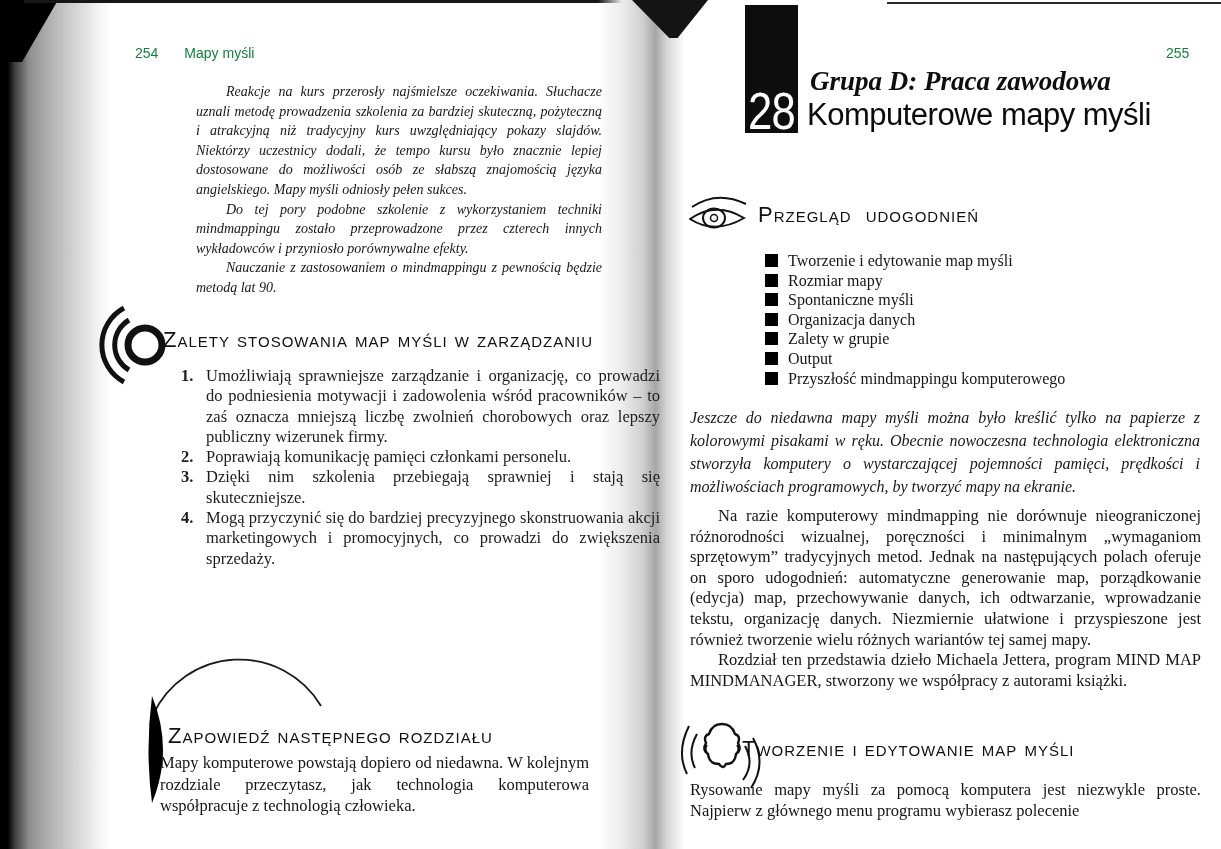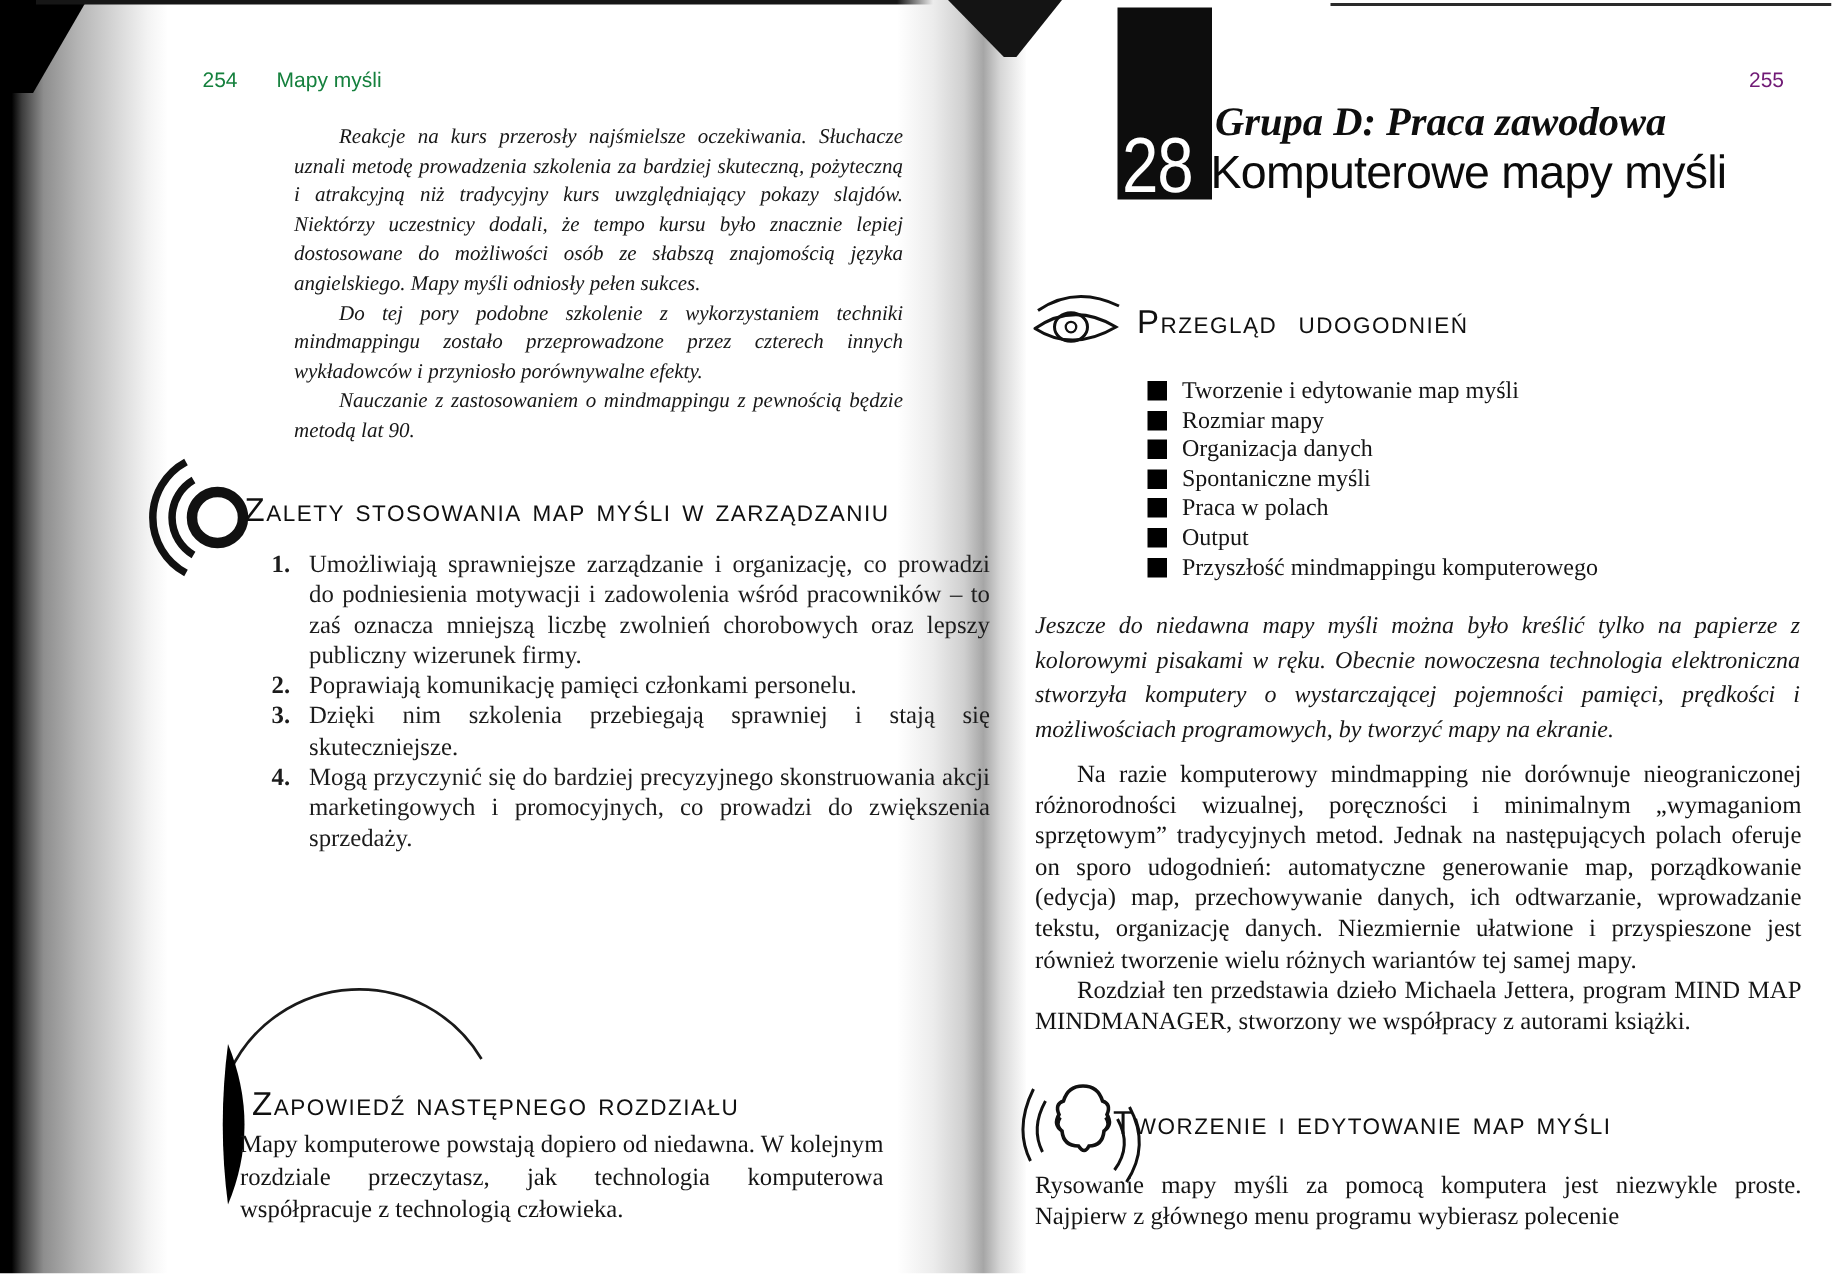--- a/index.html
+++ b/index.html
@@ -32,29 +32,29 @@
   .bodytxt p{margin:0;text-indent:28px;}
   .noindent{text-indent:0 !important;}
   .list-item{display:flex;margin:0;}
   .list-num{width:25px;flex:0 0 25px;font-weight:700;font-size:16.5px;line-height:20.3px;}
   .list-text{flex:1;text-align:justify;font-size:16.5px;line-height:20.3px;}
   .bullets{display:flex;flex-direction:column;gap:0;}
   .bullet-row{display:flex;align-items:flex-start;height:19.6px;}
   .bullet-square{width:13px;height:13px;background:#000;margin:3px 10px 0 0;flex:0 0 13px;}
   .bullet-label{font-size:16px;line-height:19.6px;color:#151515;white-space:nowrap;}
 
-  .chapter-box{left:745px;top:5px;width:63px;height:128px;background:#0d0d0d;}
+  .chapter-box{left:745px;top:5px;width:53px;height:128px;background:#0d0d0d;}
   .chapter-num{position:absolute;left:3px;bottom:-4px;color:#fff;
     font-family:"Liberation Sans",sans-serif;font-size:52px;line-height:1;
     transform:scaleX(0.84);transform-origin:left bottom;letter-spacing:-1px;}
   .group-title{font-family:"Liberation Serif",serif;font-style:italic;font-weight:700;
     font-size:27px;color:#0e0e0e;white-space:nowrap;}
   .chapter-title{font-family:"Liberation Sans",sans-serif;font-weight:400;
     font-size:31px;letter-spacing:-0.5px;color:#0b0b0b;white-space:nowrap;}
-  .pagenum{font-family:"Liberation Sans",sans-serif;font-size:14px;color:#701a75;}
+  .pagenum{font-family:"Liberation Sans",sans-serif;font-size:14px;color:#15803d;}
   svg{display:block;}
 </style>
 </head>
 <body>
 
 <div class="abs left-edge"></div>
 <div class="abs left-edge-wedge"></div>
 <div class="abs top-rule-left"></div>
 <div class="abs top-rule-right"></div>
 <div class="abs gutter"></div>
@@ -131,29 +131,29 @@
   <div class="bullet-row">
     <span class="bullet-square"></span>
     <span class="bullet-label">Tworzenie i edytowanie map myśli</span>
   </div>
   <div class="bullet-row">
     <span class="bullet-square"></span>
     <span class="bullet-label">Rozmiar mapy</span>
   </div>
   <div class="bullet-row">
     <span class="bullet-square"></span>
+    <span class="bullet-label">Spontaniczne myśli</span>
+  </div>
+  <div class="bullet-row">
+    <span class="bullet-square"></span>
     <span class="bullet-label">Organizacja danych</span>
   </div>
   <div class="bullet-row">
     <span class="bullet-square"></span>
-    <span class="bullet-label">Spontaniczne myśli</span>
-  </div>
-  <div class="bullet-row">
-    <span class="bullet-square"></span>
-    <span class="bullet-label">Praca w polach</span>
+    <span class="bullet-label">Zalety w grupie</span>
   </div>
   <div class="bullet-row">
     <span class="bullet-square"></span>
     <span class="bullet-label">Output</span>
   </div>
   <div class="bullet-row">
     <span class="bullet-square"></span>
     <span class="bullet-label">Przyszłość mindmappingu komputerowego</span>
   </div>
 </div>

